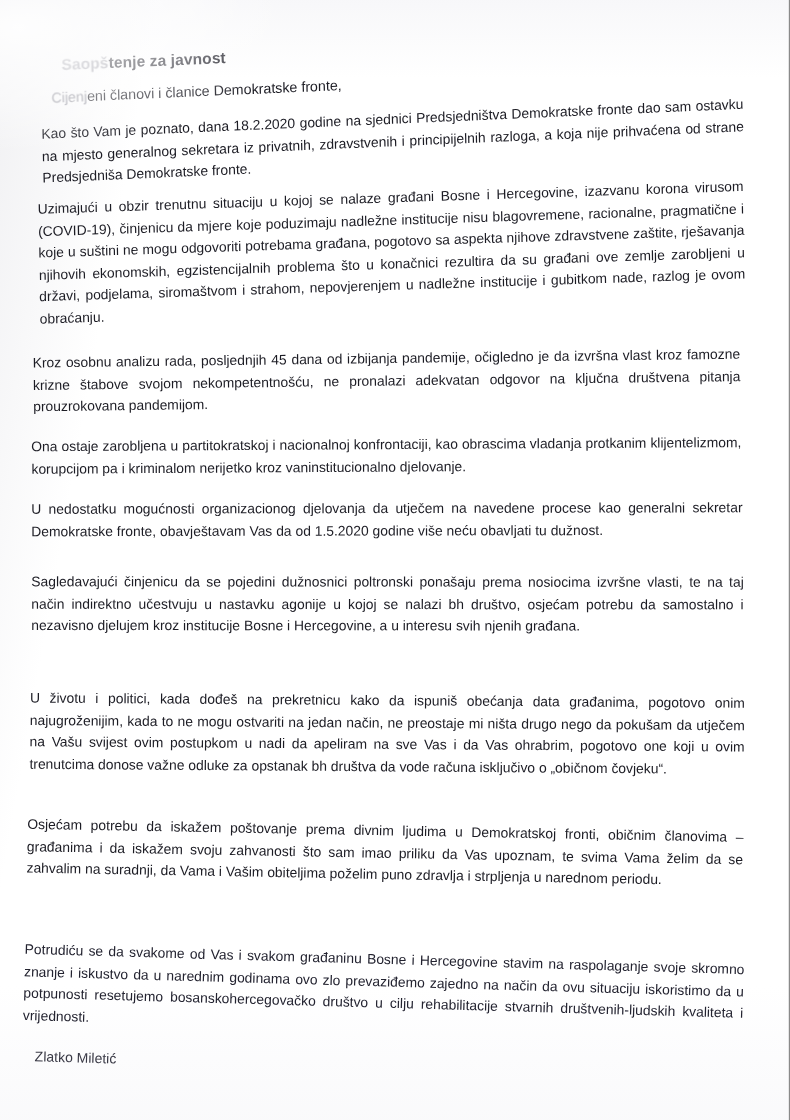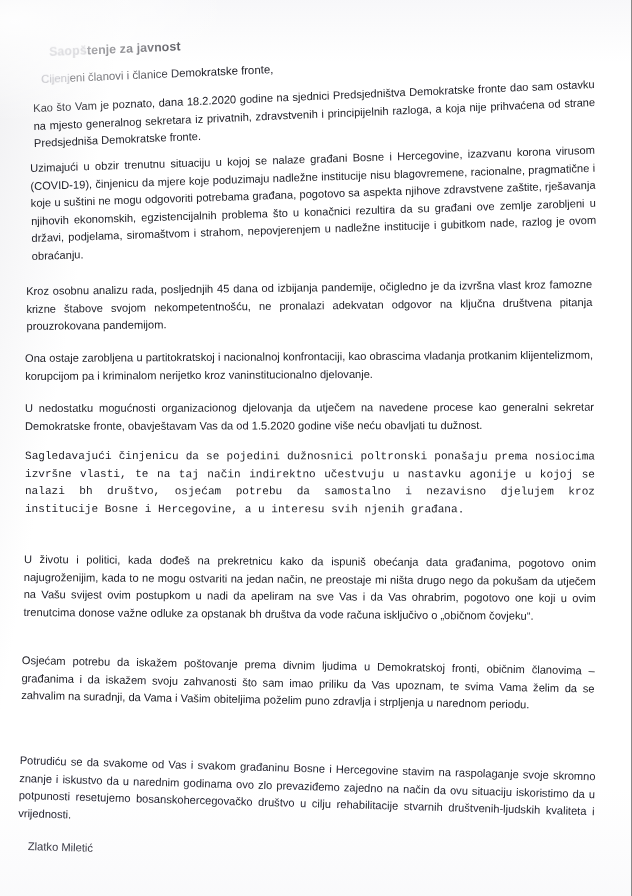--- a/index.html
+++ b/index.html
@@ -120,21 +120,21 @@
     <div class="blk warp-a" style="left:33px; top:100px; width:562px;">Kao što Vam je poznato, dana 18.2.2020 godine na sjednici Predsjedništva Demokratske fronte dao sam ostavku na mjesto generalnog sekretara iz privatnih, zdravstvenih i principijelnih razloga, a koja nije prihvaćena od strane Predsjedniša Demokratske fronte.</div>
 
     <div class="blk warp-b" style="left:30px; top:160px; width:565px;">Uzimajući u obzir trenutnu situaciju u kojoj se nalaze građani Bosne i Hercegovine, izazvanu korona virusom (COVID-19), činjenicu da mjere koje poduzimaju nadležne institucije nisu blagovremene, racionalne, pragmatične i koje u suštini ne mogu odgovoriti potrebama građana, pogotovo sa aspekta njihove zdravstvene zaštite, rješavanja njihovih ekonomskih, egzistencijalnih problema što u konačnici rezultira da su građani ove zemlje zarobljeni u državi, podjelama, siromaštvom i strahom, nepovjerenjem u nadležne institucije i gubitkom nade, razlog je ovom obraćanju.</div>
 
     <div class="blk warp-d" style="left:26px; top:283px; width:566px;">Kroz osobnu analizu rada, posljednjih 45 dana od izbijanja pandemije, očigledno je da izvršna vlast kroz famozne krizne štabove svojom nekompetentnošću, ne pronalazi adekvatan odgovor na ključna društvena pitanja prouzrokovana pandemijom.</div>
 
     <div class="blk warp-e" style="left:25px; top:350px; width:568px;">Ona ostaje zarobljena u partitokratskoj i nacionalnoj konfrontaciji, kao obrascima vladanja protkanim klijentelizmom, korupcijom pa i kriminalom nerijetko kroz vaninstitucionalno djelovanje.</div>
 
     <div class="blk warp-f" style="left:25px; top:400px; width:569px;">U nedostatku mogućnosti organizacionog djelovanja da utječem na navedene procese kao generalni sekretar Demokratske fronte, obavještavam Vas da od 1.5.2020 godine više neću obavljati tu dužnost.</div>
 
-    <div class="blk warp-g" style="left:25px; top:448px; width:570px;font-family:Liberation Mono, monospace;">Sagledavajući činjenicu da se pojedini dužnosnici poltronski ponašaju prema nosiocima izvršne vlasti, te na taj način indirektno učestvuju u nastavku agonije u kojoj se nalazi bh društvo, osjećam potrebu da samostalno i nezavisno djelujem kroz institucije Bosne i Hercegovine, a u interesu svih njenih građana.</div>
+    <div class="blk warp-g" style="left:25px; top:458px; width:570px;">Sagledavajući činjenicu da se pojedini dužnosnici poltronski ponašaju prema nosiocima izvršne vlasti, te na taj način indirektno učestvuju u nastavku agonije u kojoj se nalazi bh društvo, osjećam potrebu da samostalno i nezavisno djelujem kroz institucije Bosne i Hercegovine, a u interesu svih njenih građana.</div>
 
     <div class="blk warp-h" style="left:24px; top:551px; width:572px;">U životu i politici, kada dođeš na prekretnicu kako da ispuniš obećanja data građanima, pogotovo onim najugroženijim, kada to ne mogu ostvariti na jedan način, ne preostaje mi ništa drugo nego da pokušam da utječem na Vašu svijest ovim postupkom u nadi da apeliram na sve Vas i da Vas ohrabrim, pogotovo one koji u ovim trenutcima donose važne odluke za opstanak bh društva da vode računa isključivo o „običnom čovjeku“.</div>
 
     <div class="blk warp-i" style="left:22px; top:652px; width:573px;">Osjećam potrebu da iskažem poštovanje prema divnim ljudima u Demokratskoj fronti, običnim članovima – građanima i da iskažem svoju zahvanosti što sam imao priliku da Vas upoznam, te svima Vama želim da se zahvalim na suradnji, da Vama i Vašim obiteljima poželim puno zdravlja i strpljenja u narednom periodu.</div>
 
     <div class="blk warp-j lead-fade" style="left:20px; top:752px; width:576px; color:#232330; filter:none;">Potrudiću se da svakome od Vas i svakom građaninu Bosne i Hercegovine stavim na raspolaganje svoje skromno znanje i iskustvo da u narednim godinama ovo zlo prevaziđemo zajedno na način da ovu situaciju iskoristimo da u potpunosti resetujemo bosanskohercegovačko društvo u cilju rehabilitacije stvarnih društvenih-ljudskih kvaliteta i vrijednosti.</div>
 
     <div id="signature" class="blk warp-j" style="left:28px; top:838px; width:220px;">Zlatko Miletić</div>
 
   </div>

